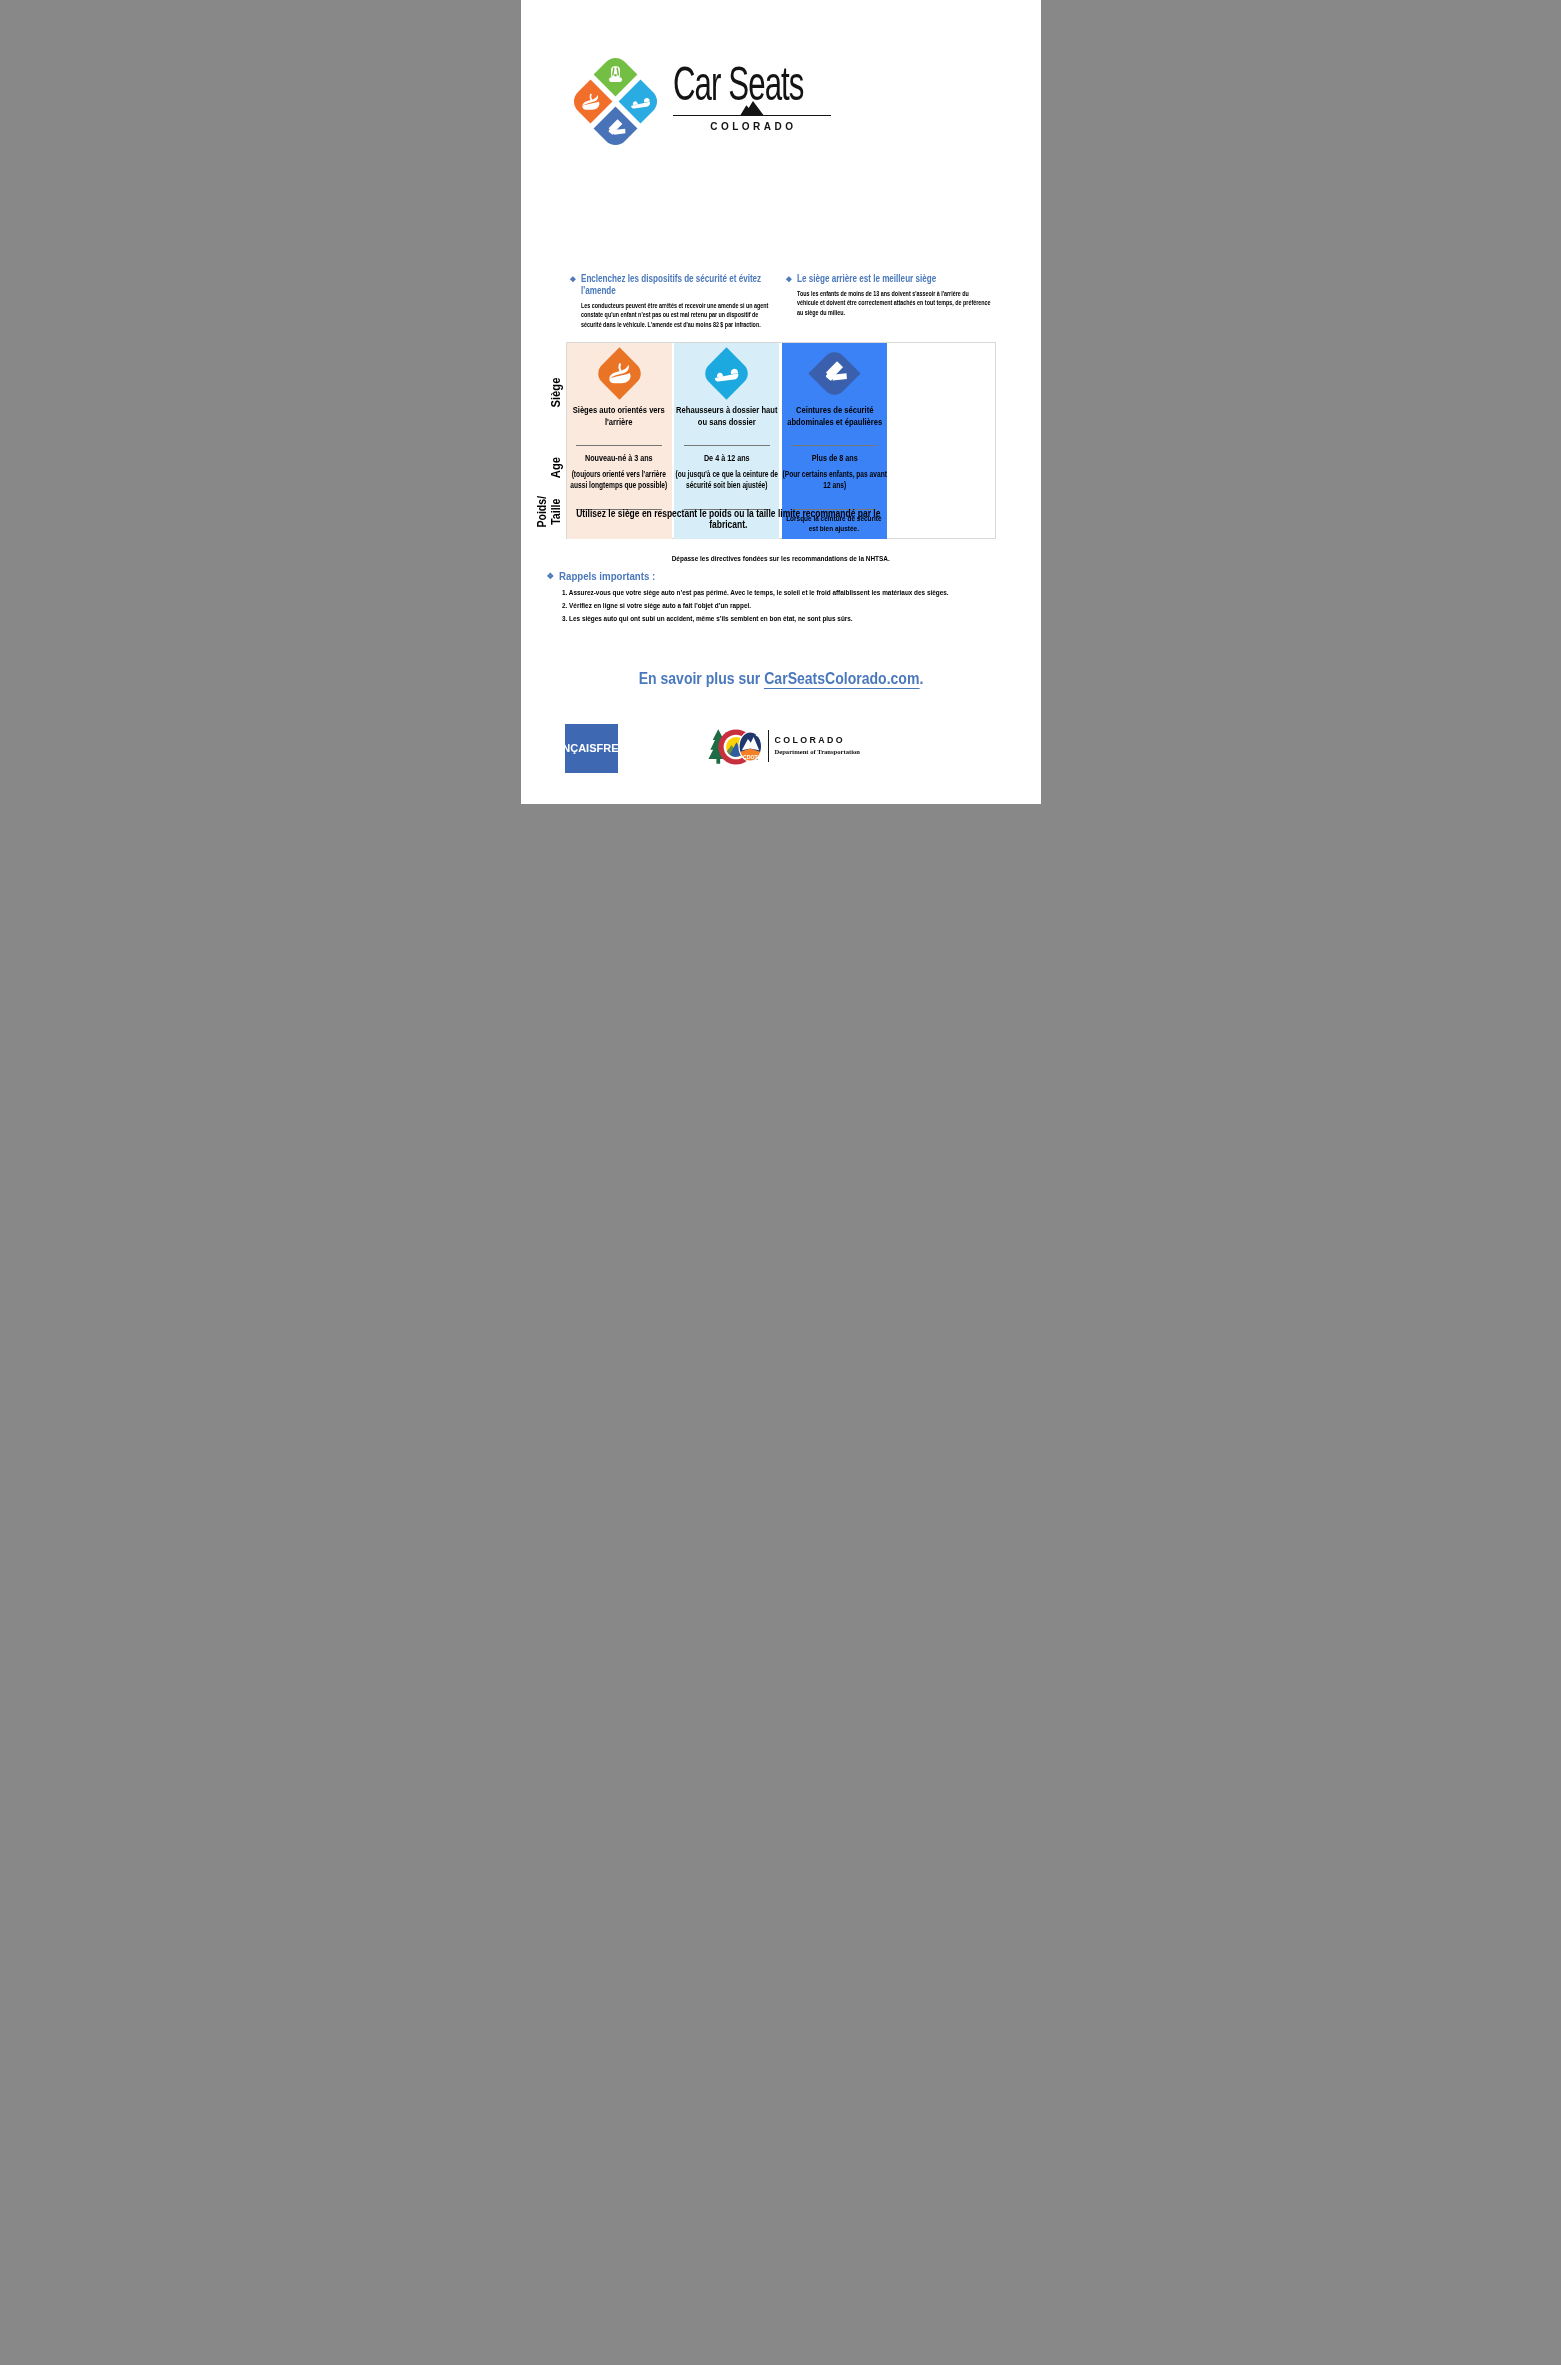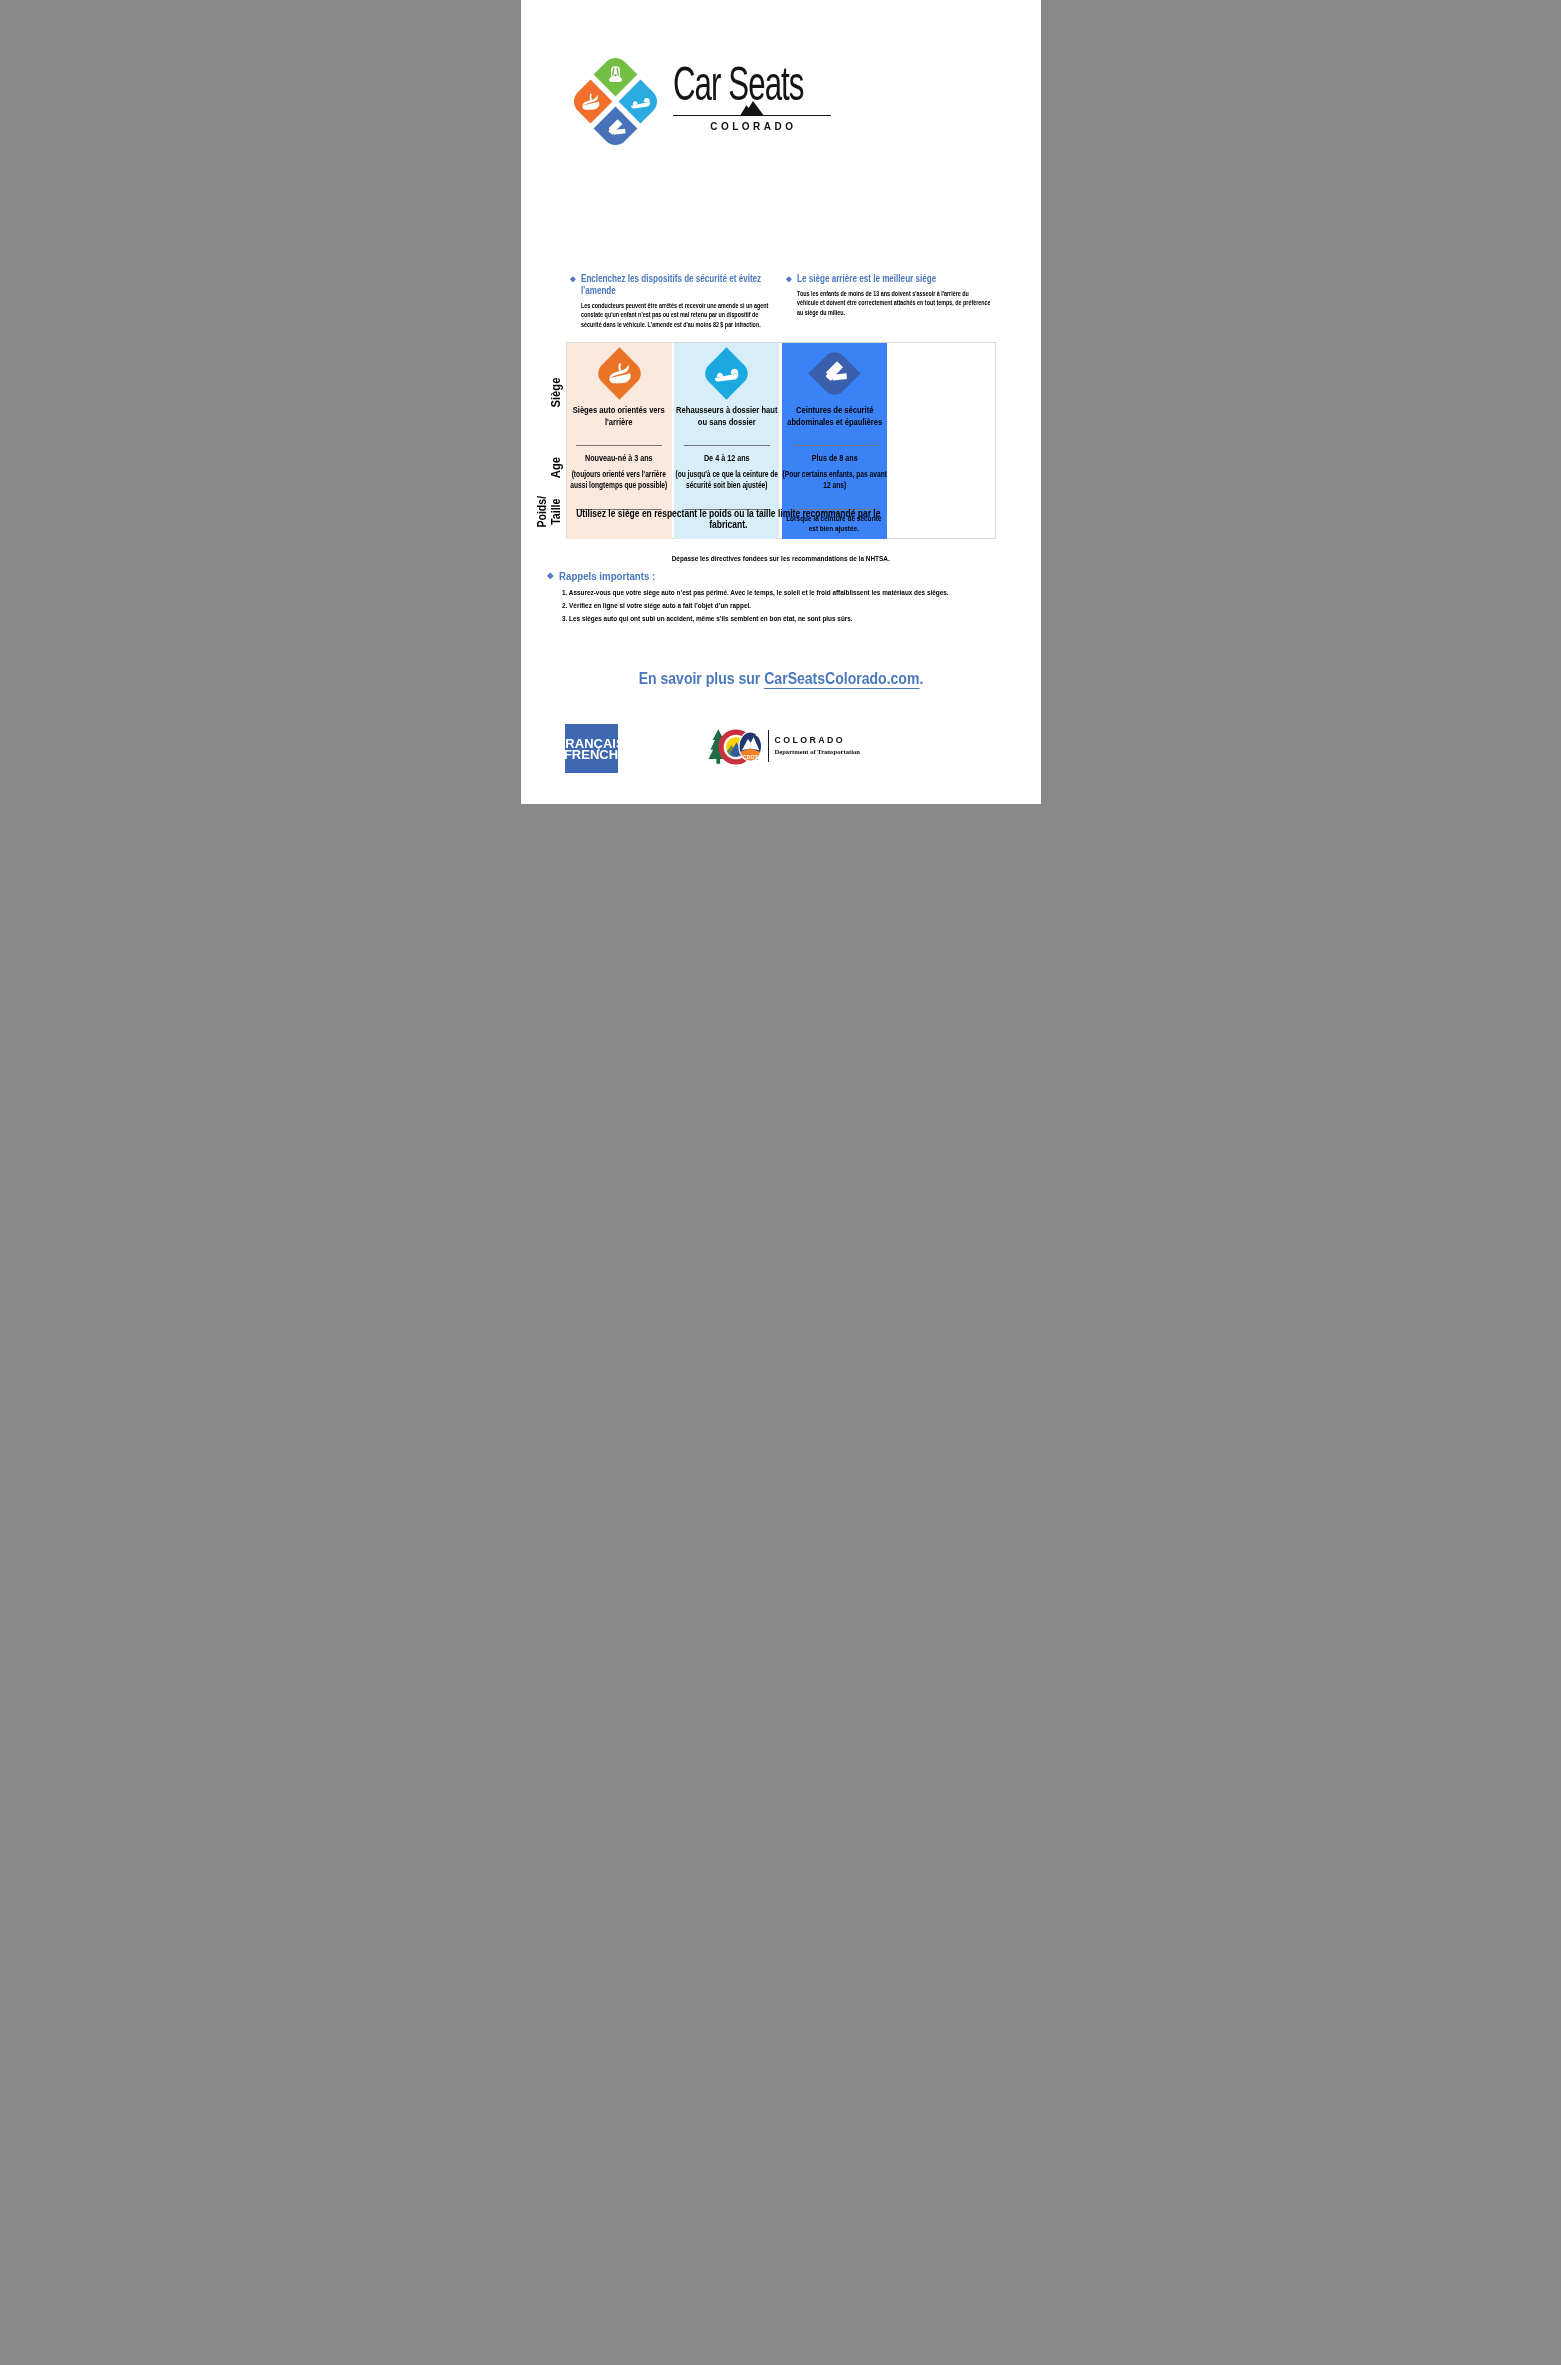--- a/index.html
+++ b/index.html
@@ -84,22 +84,22 @@
   .reminder-items { margin-top:5.7px; margin-left:15.6px; font-size:7.8px; font-weight:700; }
   .reminder-items > div { margin-bottom:4.3px; }
 
   
   .more-info { position:absolute; left:0; top:670px; width:520px; text-align:center;
                font-size:15.6px; font-weight:700; color:#4A78BC; }
   .more-info .site { border-bottom:1.9px solid #4A78BC; padding-bottom:0.5px; cursor:pointer; }
 
   
   .language-box { position:absolute; left:44px; top:724px; width:53px; height:49px; background:#3E69B2;
-                  display:flex; flex-direction:column; align-items:center; justify-content:center;
-                  color:#fff; font-size:13px; font-weight:700; line-height:11px; text-align:center; }
+                  display:flex; flex-direction:row; align-items:center; justify-content:center;
+                  color:#fff; font-size:11px; font-weight:700; line-height:11px; text-align:center; }
   .cdot-logo { position:absolute; left:187px; top:728px; width:170px; height:39px; }
   .cdot-tree { position:absolute; left:0; top:1.4px; width:21px; height:35px; }
   .cdot-c    { position:absolute; left:9.5px; top:0; width:38px; height:38px; }
   .cdot-tm   { position:absolute; left:47px; top:30px; font-size:3.8px; color:#333; }
   .cdot-oval { position:absolute; left:30px; top:3.3px; width:24.6px; height:31px; }
   .cdot-divider { position:absolute; left:60px; top:2.4px; width:0.9px; height:32px; background:#1a1a1a; }
   .cdot-state { position:absolute; left:67px; top:7px; font-size:8.8px; font-weight:700;
                 letter-spacing:2.4px; color:#111; }
   .cdot-dept  { position:absolute; left:67px; top:20px; font-family:"Liberation Serif", serif;
                 font-size:6.6px; font-weight:700; color:#111; }

